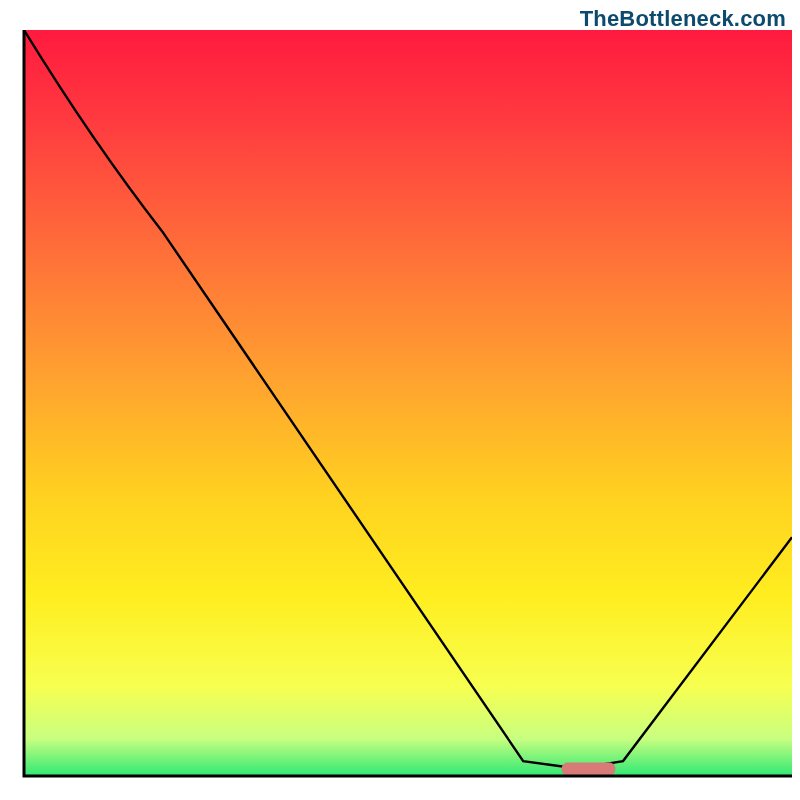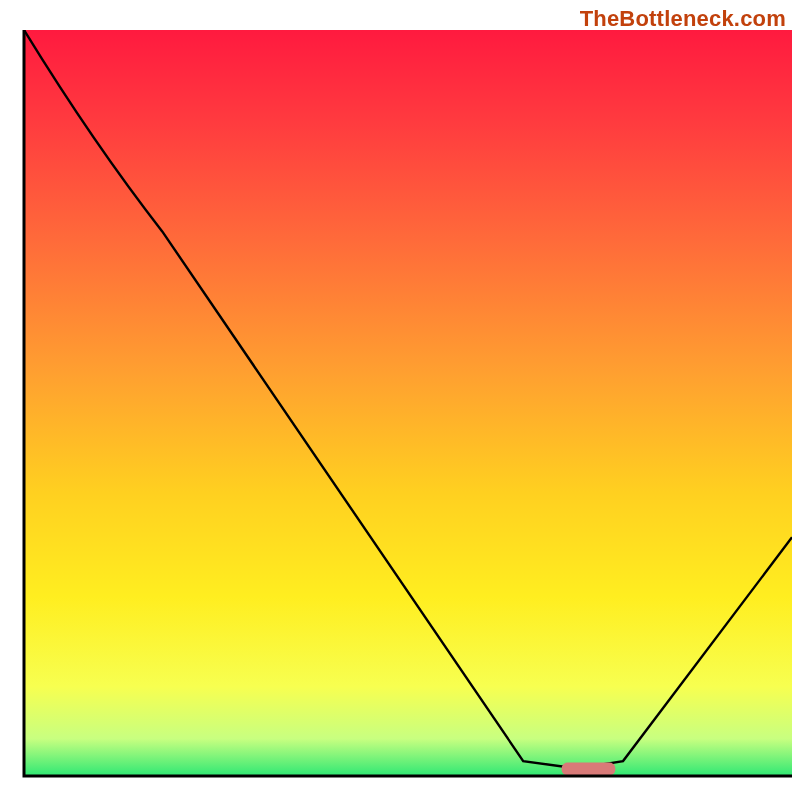--- a/index.html
+++ b/index.html
@@ -15,21 +15,21 @@
     position: relative;
     width: 800px;
     height: 800px;
   }
   .watermark {
     position: absolute;
     top: 6px;
     right: 14px;
     font-size: 22px;
     font-weight: 600;
-    color: #c2410c;
+    color: #0c4a6e;
     letter-spacing: 0.2px;
     z-index: 10;
   }
   svg {
     position: absolute;
     top: 0;
     left: 0;
   }
 </style>
 </head>

